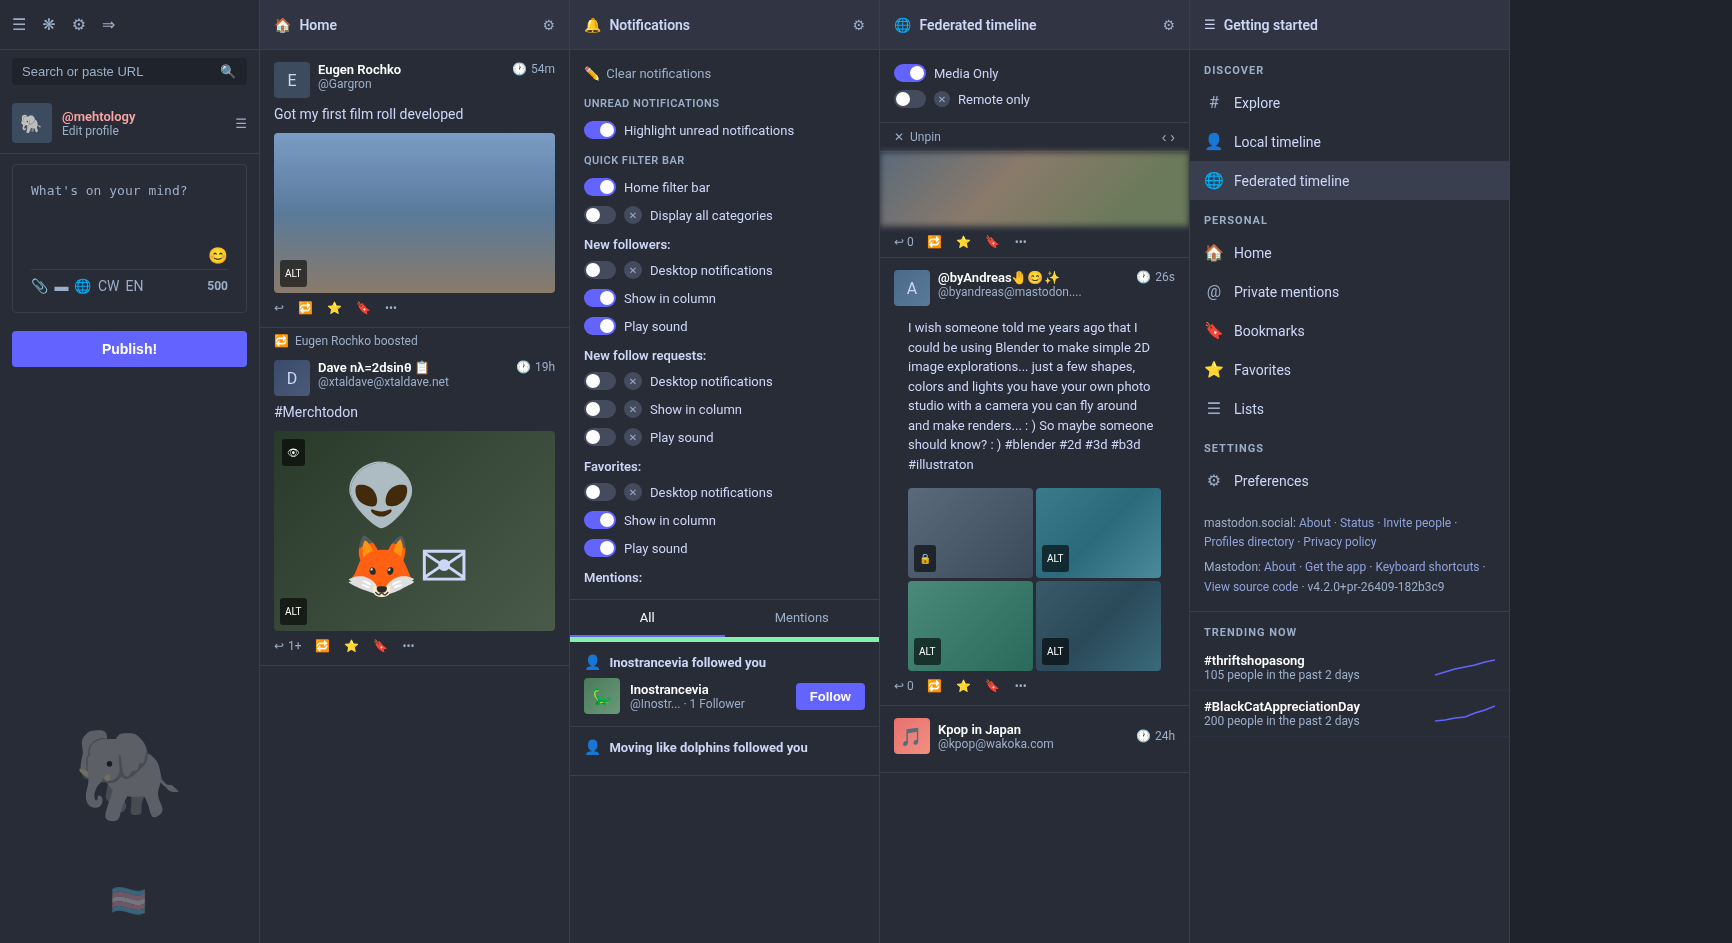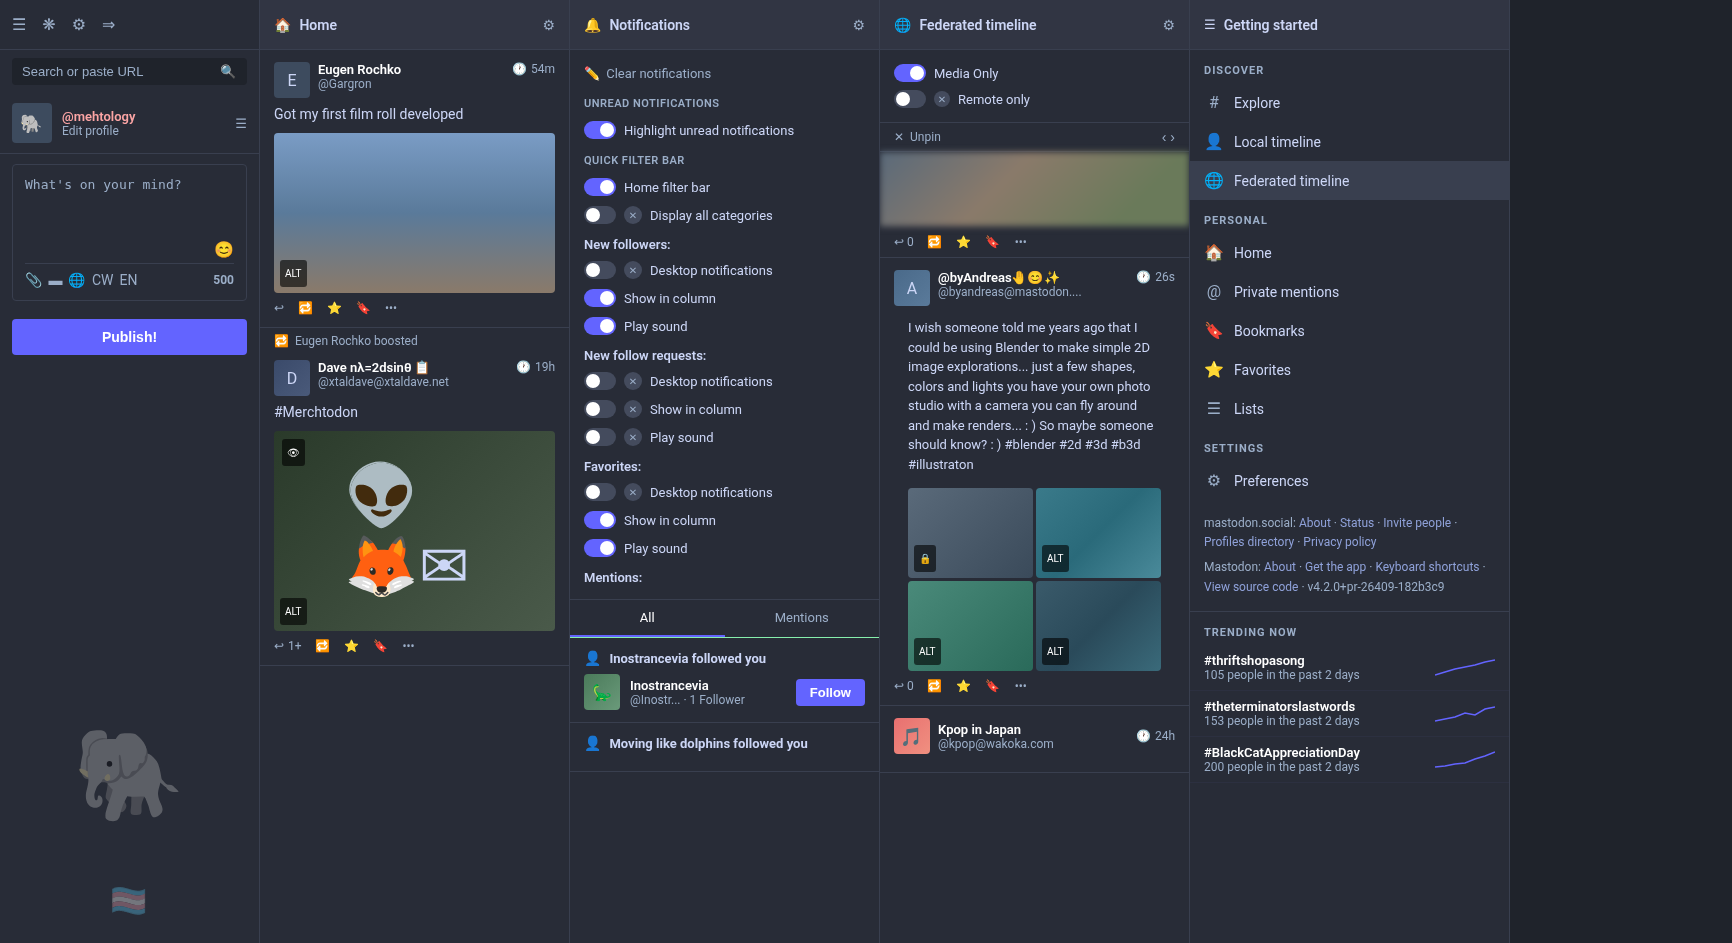--- a/index.html
+++ b/index.html
@@ -76,21 +76,21 @@
     .profile-info { flex: 1; }
     .profile-name { color: #fca5a5; font-weight: 600; font-size: 13px; }
     .profile-handle { color: #9baec8; font-size: 12px; }
     .profile-menu { color: #9baec8; cursor: pointer; }
 
     .compose-box {
       margin: 10px 12px;
       background: #282c37;
       border: 1px solid #393f4f;
       border-radius: 4px;
-      padding: 12px;
+      padding: 18px;
     }
     .compose-textarea {
       background: transparent;
       border: none;
       color: #ccd6f6;
       width: 100%;
       resize: none;
       outline: none;
       font-size: 13px;
       min-height: 60px;
@@ -309,21 +309,21 @@
 
     .notif-group-label {
       color: #ccd6f6;
       font-size: 13px;
       font-weight: 600;
       padding: 8px 0 4px;
     }
 
     .notif-tabs {
       display: flex;
-      border-bottom: 1px solid #86efac;
+      border-bottom: 5px solid #86efac;
     }
     .notif-tab {
       flex: 1;
       text-align: center;
       padding: 10px;
       color: #9baec8;
       font-size: 13px;
       cursor: pointer;
       border-bottom: 2px solid transparent;
     }
@@ -959,31 +959,20 @@
         <div>
           <div class="trend-tag">#thriftshopasong</div>
           <div class="trend-count">105 people in the past 2 days</div>
         </div>
         <svg class="trend-graph" viewBox="0 0 60 20">
           <polyline points="0,18 10,15 20,12 30,10 40,8 50,5 60,3" fill="none" stroke="#6364ff" stroke-width="1.5"></polyline>
         </svg>
       </div>
     </div>
 
-    <div class="trend-item">
-      <div style="display:flex; align-items:center; justify-content:space-between;">
-        <div>
-          <div class="trend-tag">#theterminatorslastwords</div>
-          <div class="trend-count">153 people in the past 2 days</div>
-        </div>
-        <svg class="trend-graph" viewBox="0 0 60 20">
-          <polyline points="0,18 10,16 20,14 30,10 40,12 50,6 60,4" fill="none" stroke="#6364ff" stroke-width="1.5"></polyline>
-        </svg>
-      </div>
-    </div>
 
     <div class="trend-item">
       <div style="display:flex; align-items:center; justify-content:space-between;">
         <div>
           <div class="trend-tag">#BlackCatAppreciationDay</div>
           <div class="trend-count">200 people in the past 2 days</div>
         </div>
         <svg class="trend-graph" viewBox="0 0 60 20">
           <polyline points="0,18 10,17 20,15 30,14 40,10 50,7 60,3" fill="none" stroke="#6364ff" stroke-width="1.5"></polyline>
         </svg>

